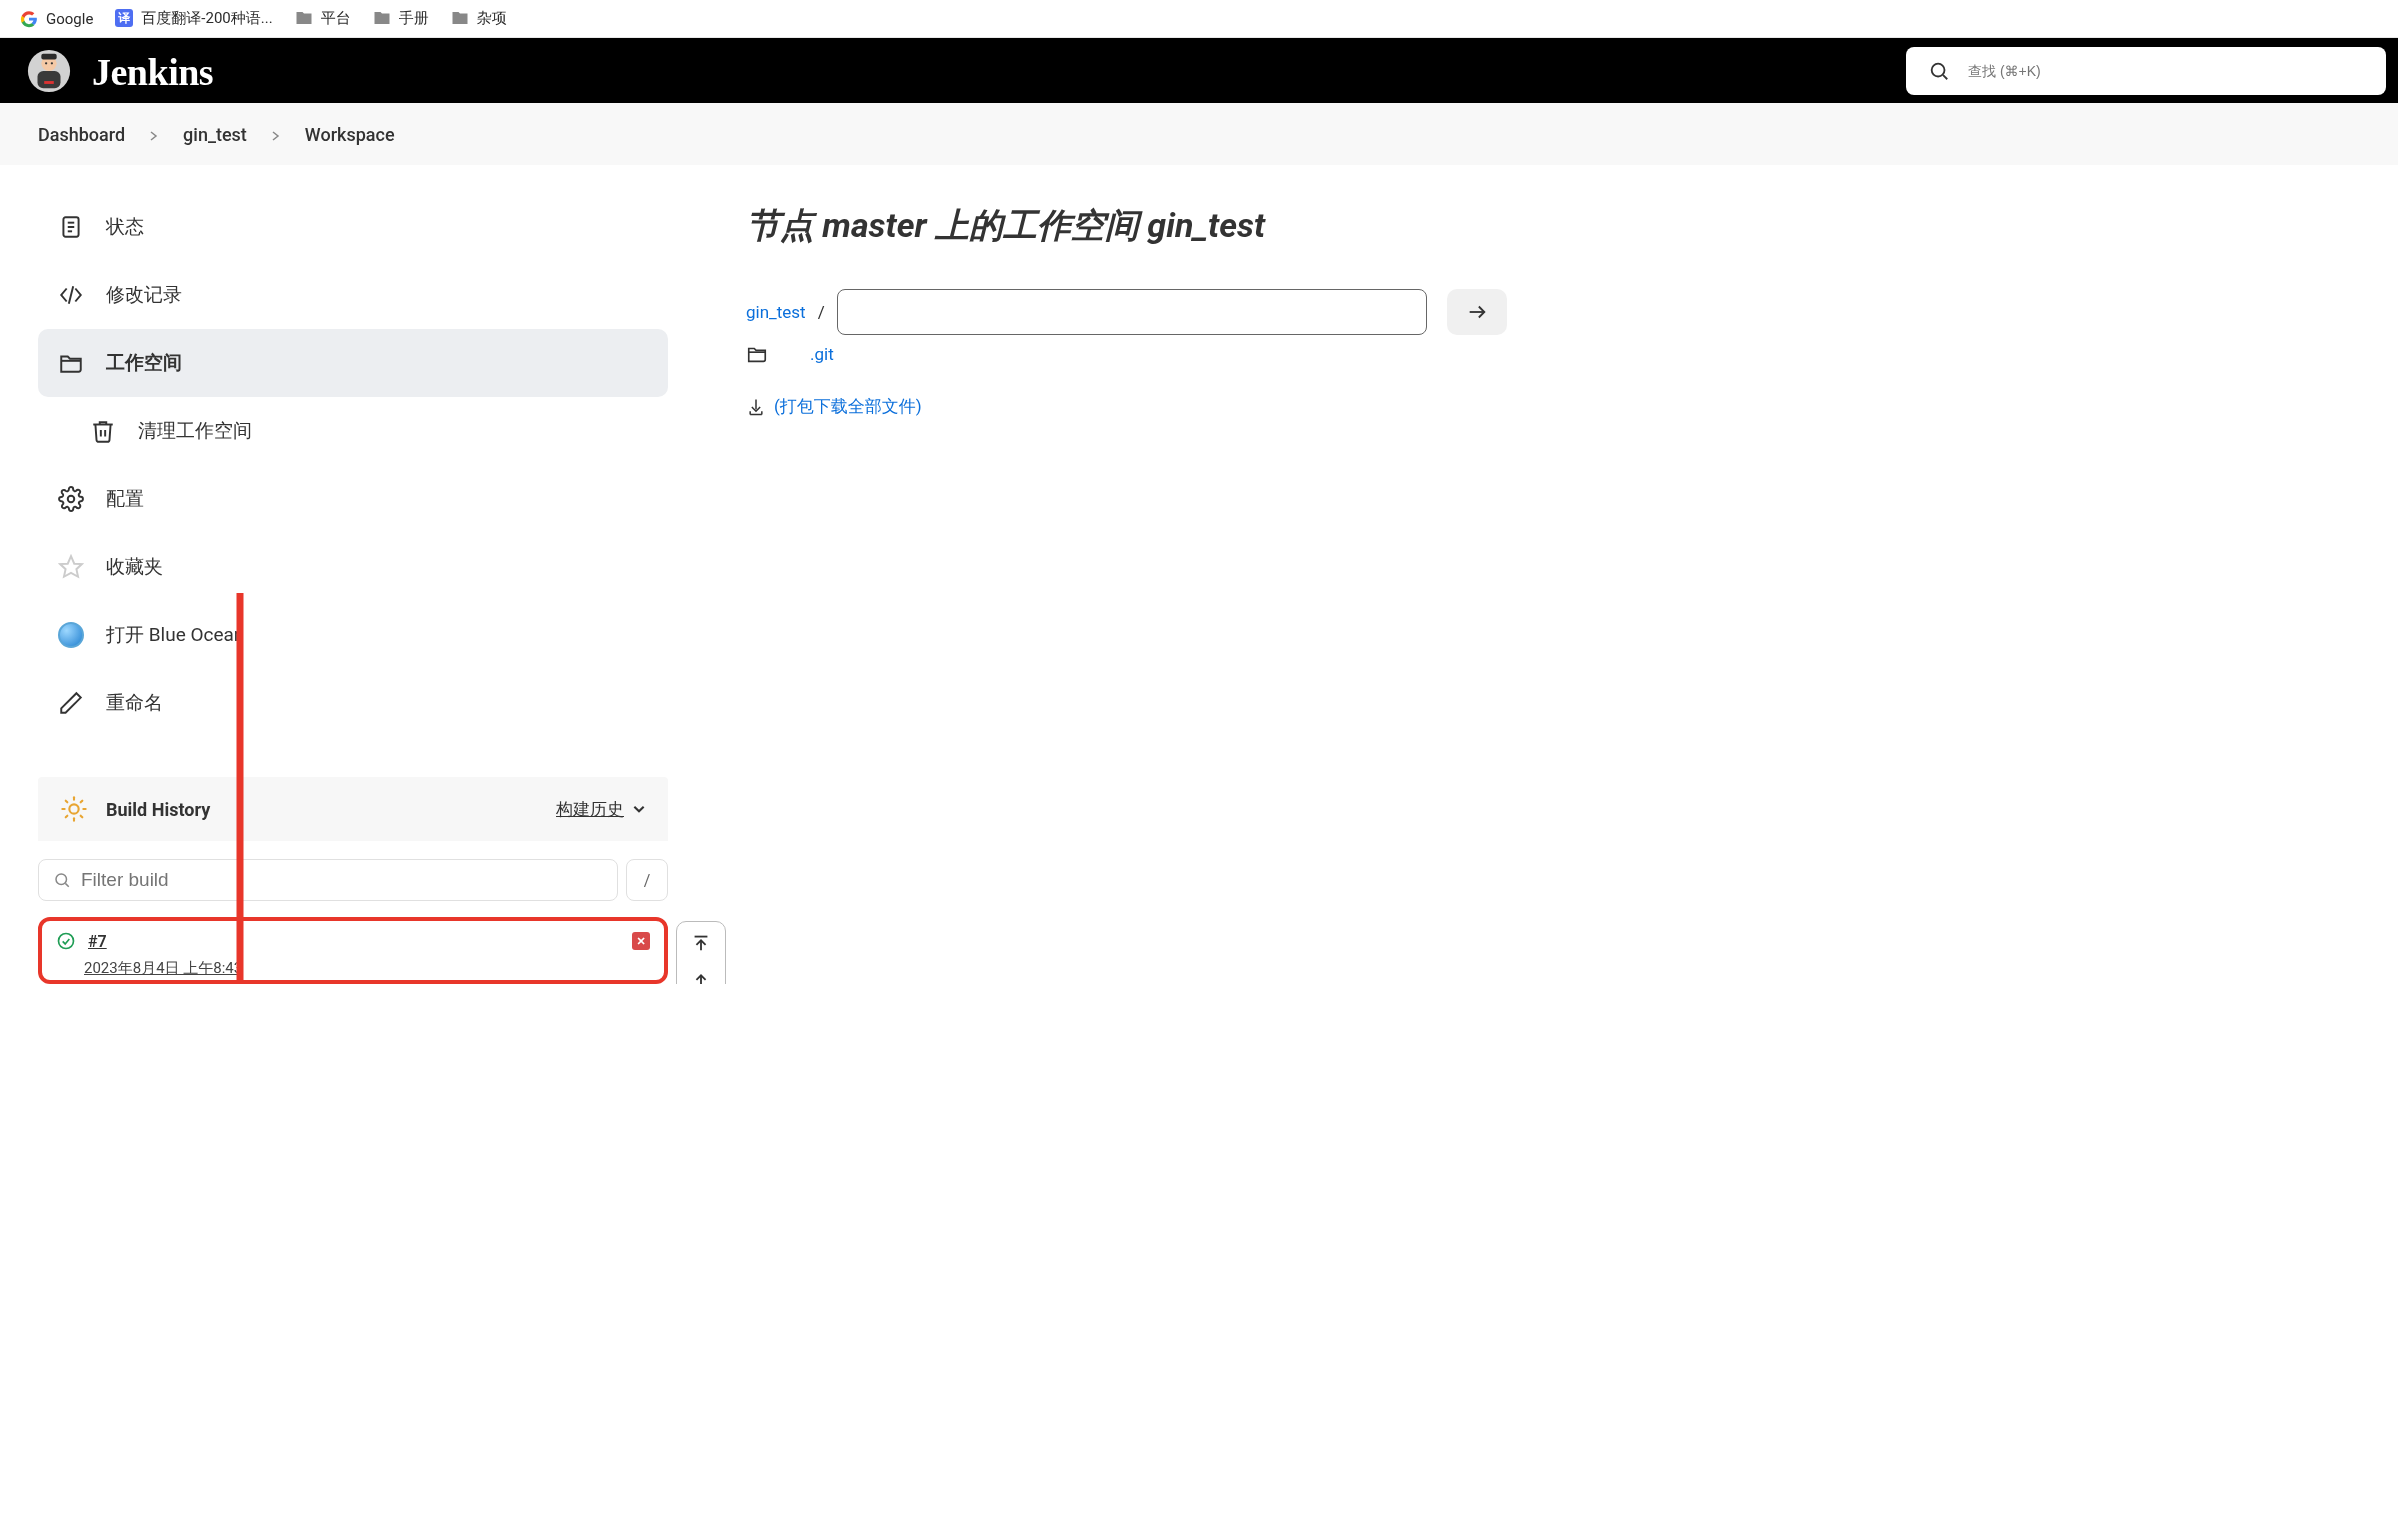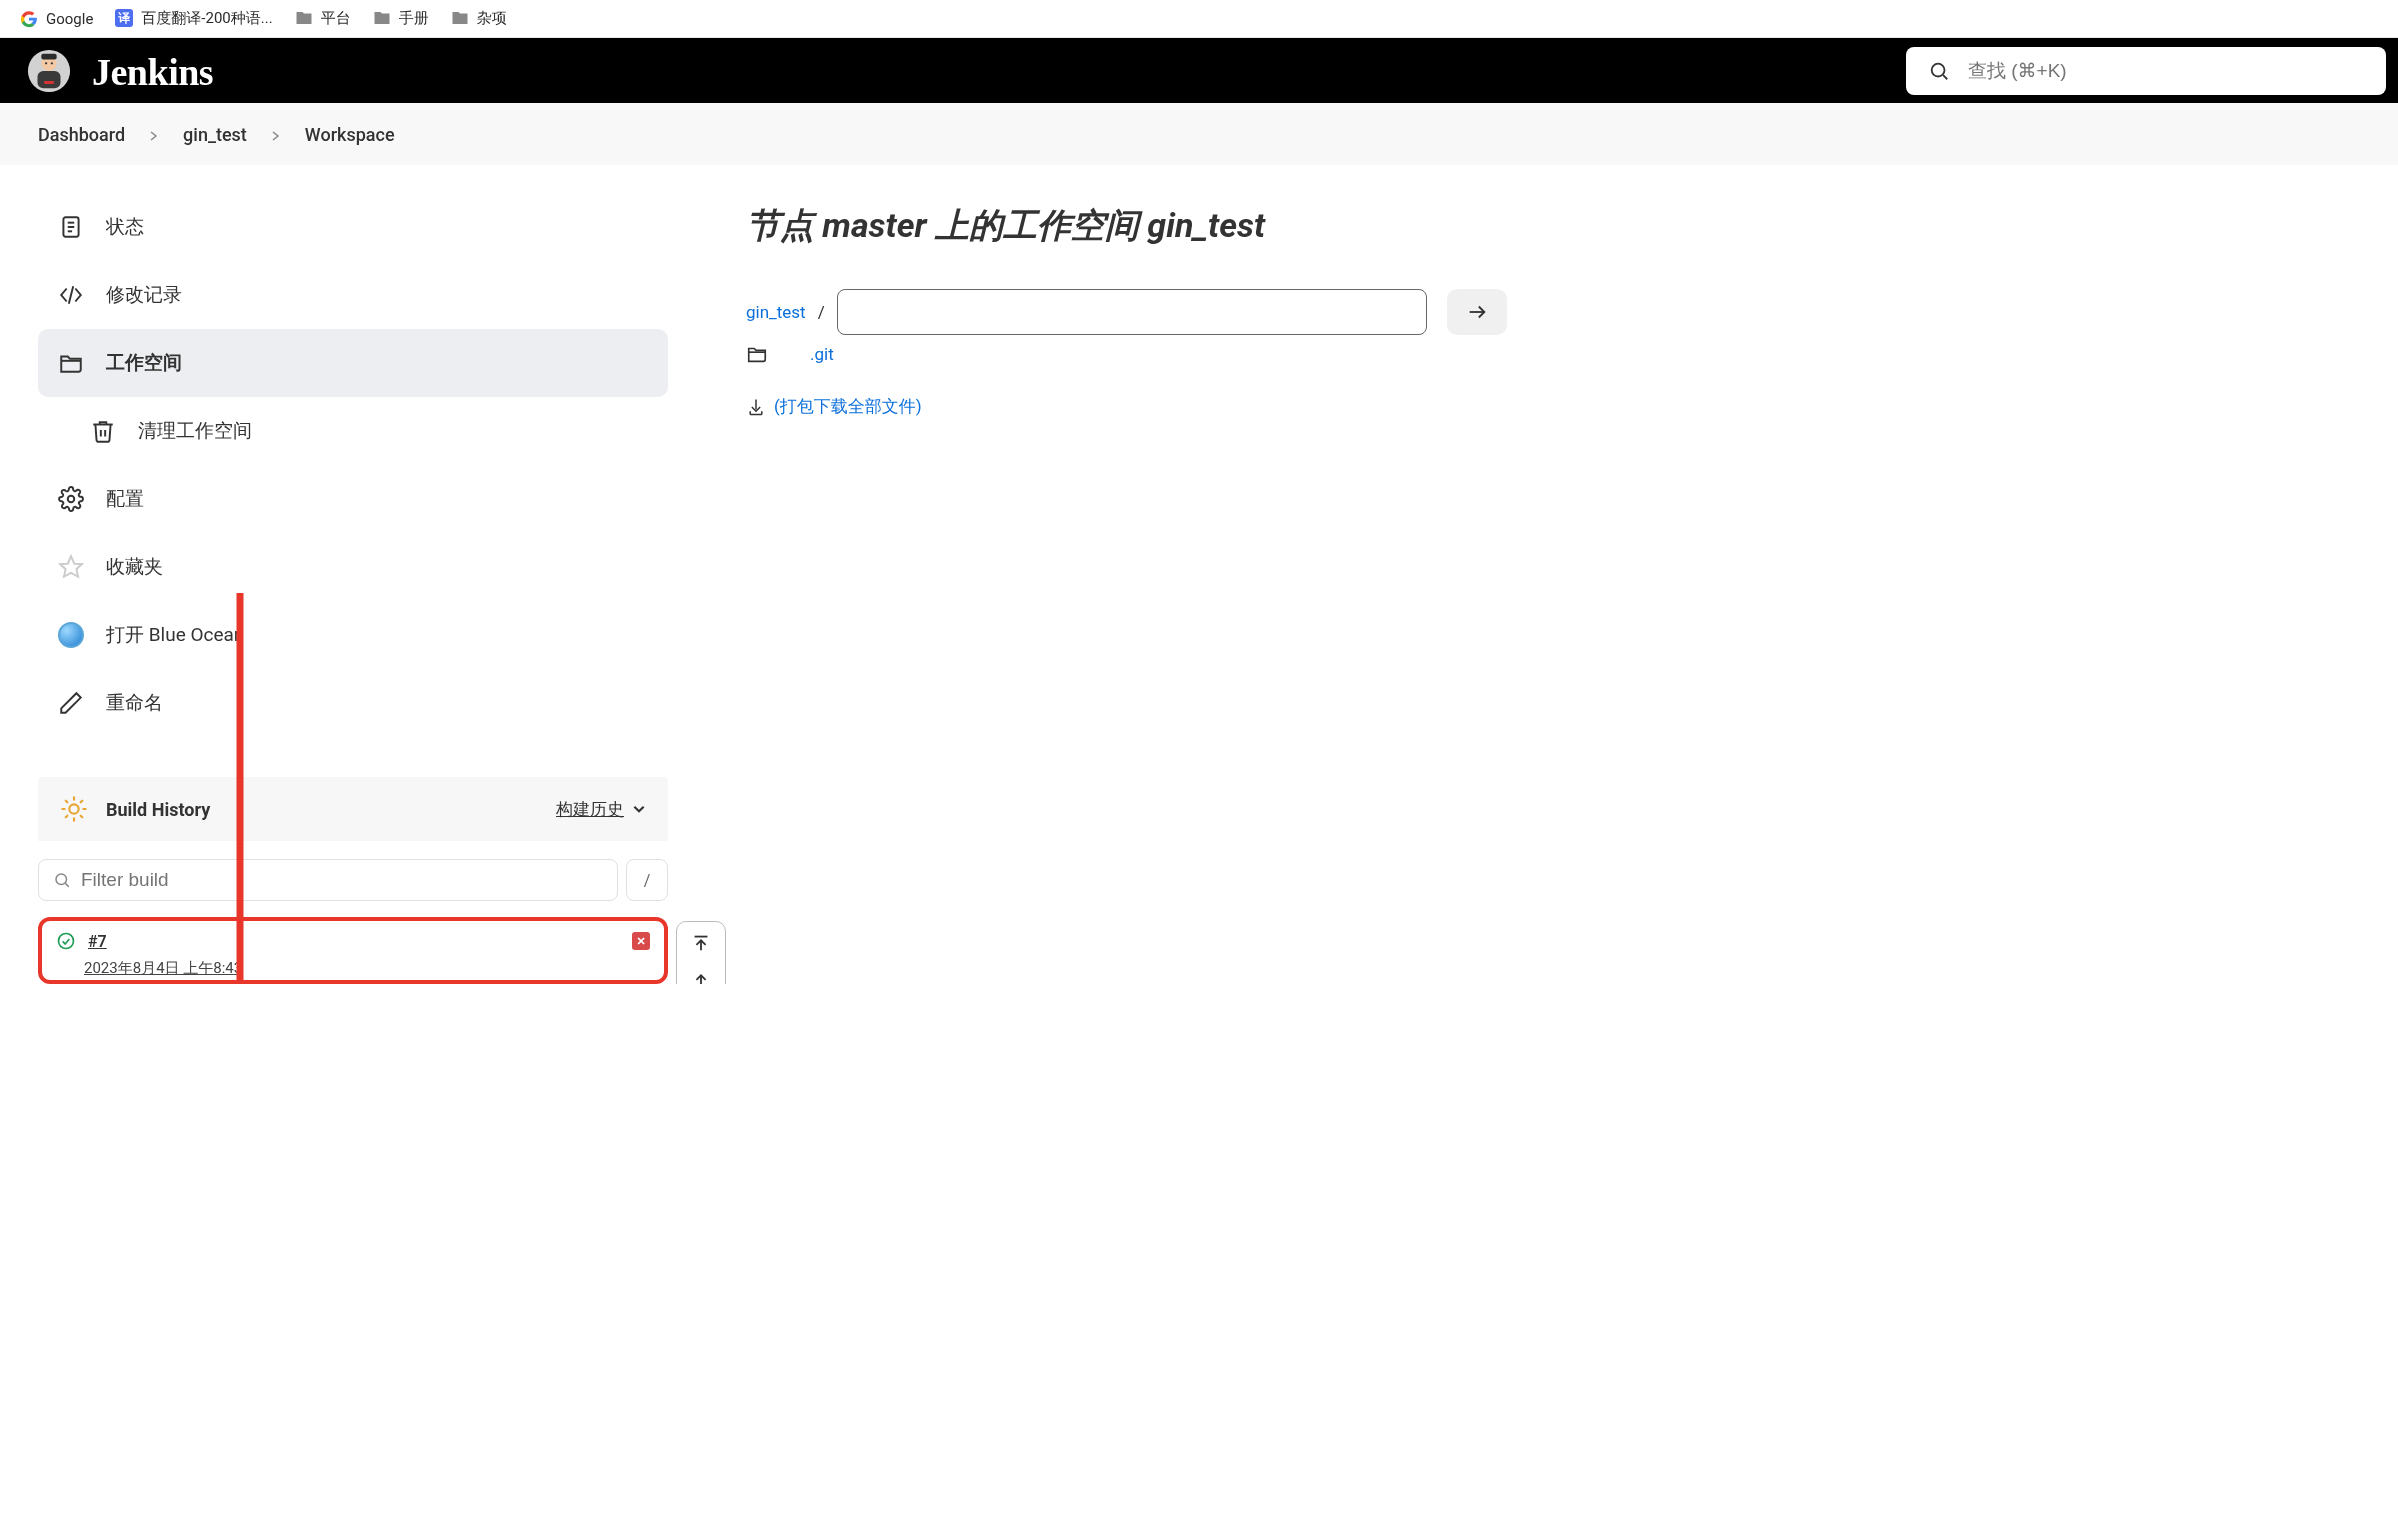--- a/index.html
+++ b/index.html
@@ -12,21 +12,21 @@
 .folder-ico svg { width:18px; height:18px; }
 
 .topbar { height: 65px; background: #000; display: flex; align-items: center; padding: 0 12px 0 26px; }
 .logo { display: flex; align-items: flex-end; gap: 20px; }
 .logo-head { width: 46px; height: 46px; border-radius: 4px; position: relative; }
 .logo-head svg { width: 46px; height: 46px; }
 .logo-text { color: #fff; font-weight: 700; font-size: 38px; letter-spacing: -0.5px; font-family: Georgia, 'Times New Roman', serif; }
 .spacer { flex: 1; }
 .search-wrap { background: #fff; border-radius: 8px; height: 48px; display: flex; align-items: center; padding: 0 22px; gap: 18px; min-width: 480px; }
 .search-wrap svg { width: 22px; height: 22px; stroke: #333; }
-.search-wrap input { border: none; outline: none; font-size: 19px; color: #888; flex: 1; background: transparent; }
+.search-wrap input { border: none; outline: none; font-size: 14px; color: #888; flex: 1; background: transparent; }
 
 .breadcrumb-bar { height: 62px; background: #f8f8f8; display: flex; align-items: center; padding: 0 38px; gap: 24px; font-size: 18px; }
 .bc-item { color: #333; cursor: pointer; font-weight: 500; }
 .bc-sep svg { width: 10px; height: 10px; }
 
 .body-row { display: flex; padding: 28px 0 0 0; }
 .sidebar { width: 690px; padding: 0 22px 0 38px; }
 .sb-item { display: flex; align-items: center; gap: 22px; height: 68px; padding: 0 20px; border-radius: 10px; font-size: 19px; cursor: pointer; }
 .sb-item.indent { padding-left: 52px; }
 .sb-item.active { background: #eceef1; font-weight: 600; }

